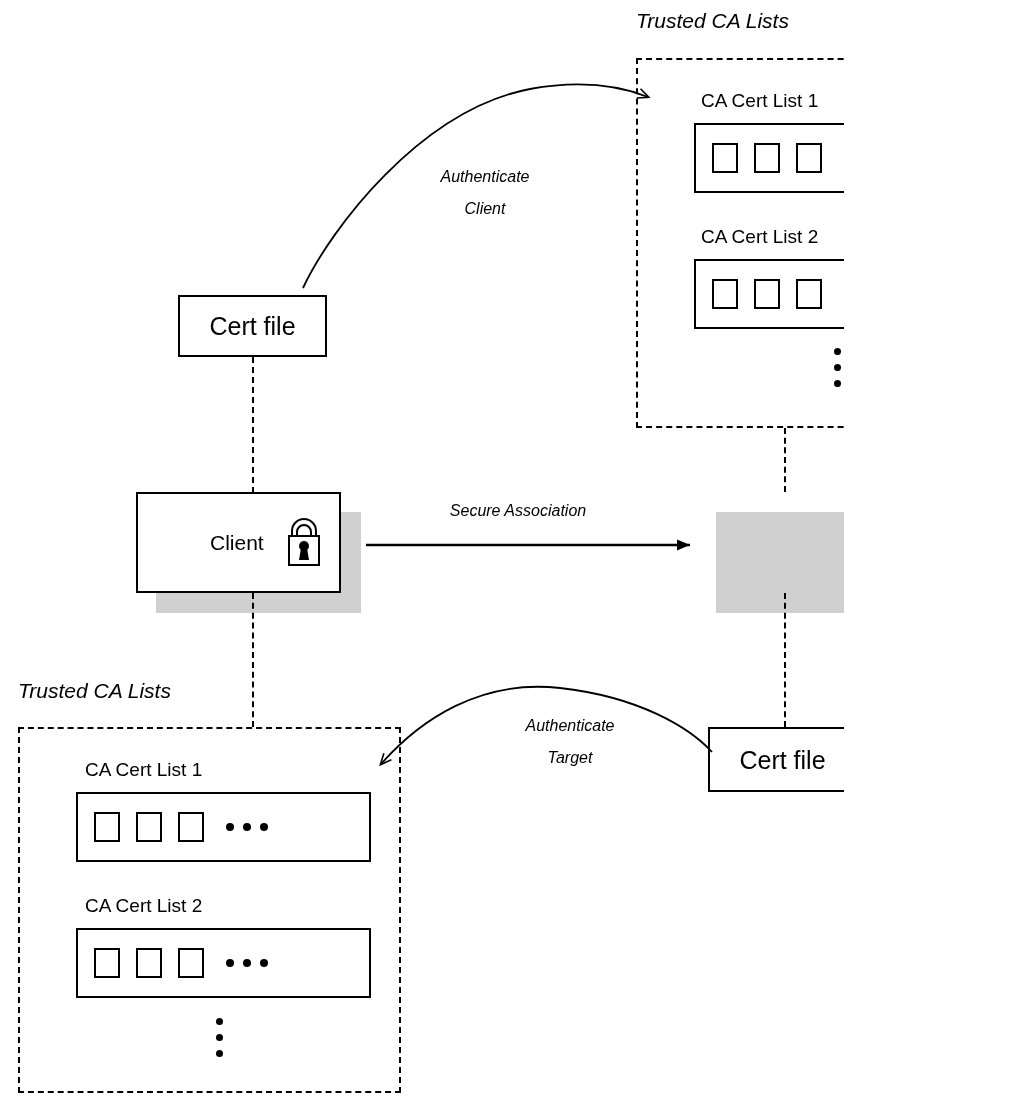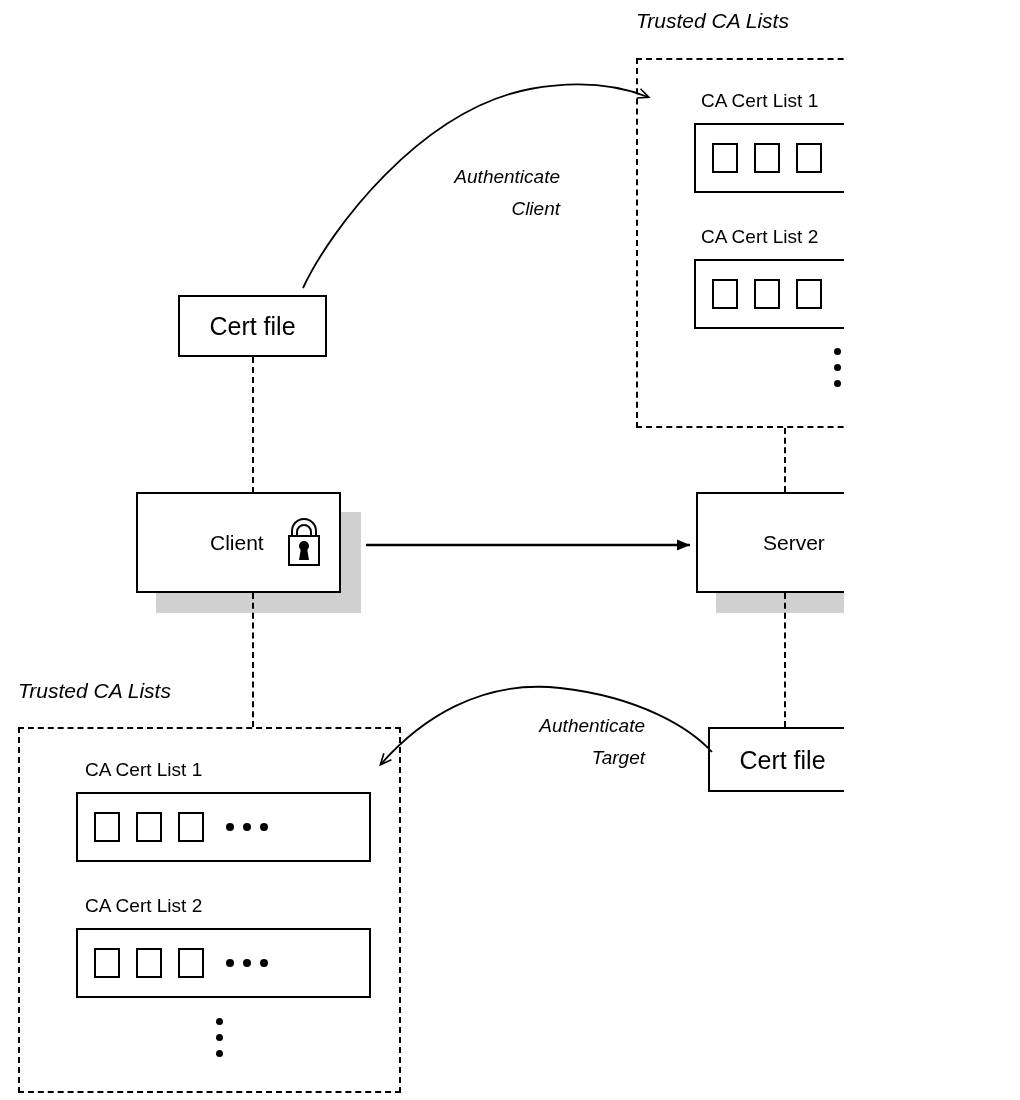--- a/index.html
+++ b/index.html
@@ -26,23 +26,23 @@
     line-height: 26px;
   }
   .label-plain {
     font-size: 19px;
     color: #000000;
     white-space: nowrap;
     line-height: 24px;
   }
   .arrow-label {
     font-style: italic;
-    font-size: 19px;
-    color: #000000;
-    text-align: right;
+    font-size: 16px;
+    color: #000000;
+    text-align: center;
     line-height: 28px;
     white-space: nowrap;
   }
 
   
   .solid-box {
     border: 2px solid #000000;
     background: #ffffff;
     box-sizing: border-box;
   }
@@ -185,35 +185,26 @@
       <path d="M13 18 V14 A7 7 0 0 1 27 14 V18" fill="none" stroke="#000" stroke-width="2"></path>
       <rect x="5" y="18" width="30" height="29" fill="#fff" stroke="#000" stroke-width="2"></rect>
       <circle cx="20" cy="28" r="5" fill="#000"></circle>
       <path d="M17 30 L23 30 L25 42 L15 42 Z" fill="#000"></path>
     </svg>
   </div>
 
   <div class="abs vdash" style="left:252px; top:593px; height:134px;"></div>
 
   <div class="abs shadow" style="left:716px; top:512px; width:205px; height:101px;"></div>
-  <div class="abs solid-box" style="left:696px; top:492px; width:205px; height:101px;">
-    <div class="node-label" style="left:65px;">Server</div>
-    <svg class="abs" style="left:146px; top:24px;" width="40" height="52" viewBox="0 0 40 52">
-      <path d="M8 18 V13 A12 12 0 0 1 32 13 V18" fill="none" stroke="#000" stroke-width="2"></path>
-      <path d="M13 18 V14 A7 7 0 0 1 27 14 V18" fill="none" stroke="#000" stroke-width="2"></path>
-      <rect x="5" y="18" width="30" height="29" fill="#fff" stroke="#000" stroke-width="2"></rect>
-      <circle cx="20" cy="28" r="5" fill="#000"></circle>
-      <path d="M17 30 L23 30 L25 42 L15 42 Z" fill="#000"></path>
-    </svg>
-  </div>
 
   <div class="abs vdash" style="left:784px; top:428px; height:64px;"></div>
 
   <div class="abs vdash" style="left:784px; top:593px; height:134px;"></div>
 
+  <div class="abs arrow-label" style="left:413px; top:497px; width:210px;">Secure Association</div>
 
   <div class="abs arrow-label" style="left:410px; top:163px; width:150px;">Authenticate</div>
   <div class="abs arrow-label" style="left:410px; top:195px; width:150px;">Client</div>
 
   <div class="abs label-italic" style="left:18px; top:678px;">Trusted CA Lists</div>
 
   <div class="abs dashed-box" style="left:18px; top:727px; width:383px; height:366px;"></div>
 
   <div class="abs label-plain" style="left:85px; top:758px;">CA Cert List 1</div>
 

